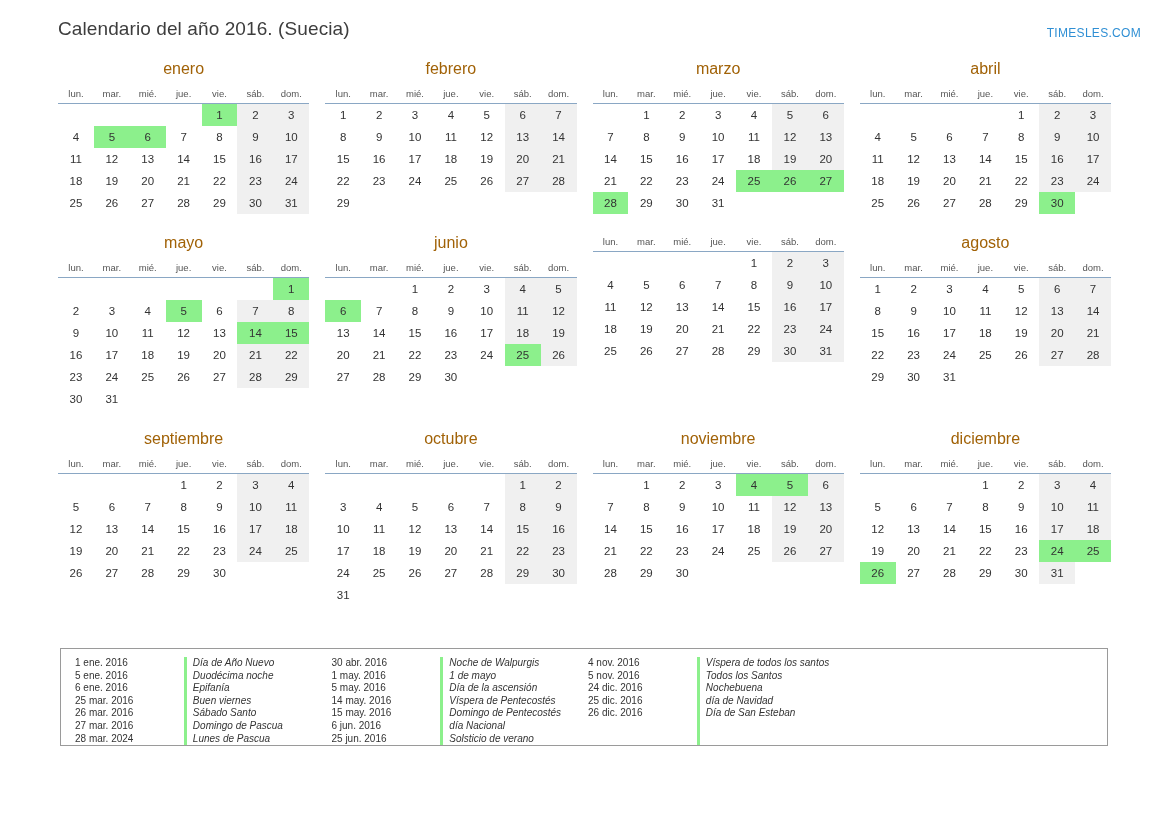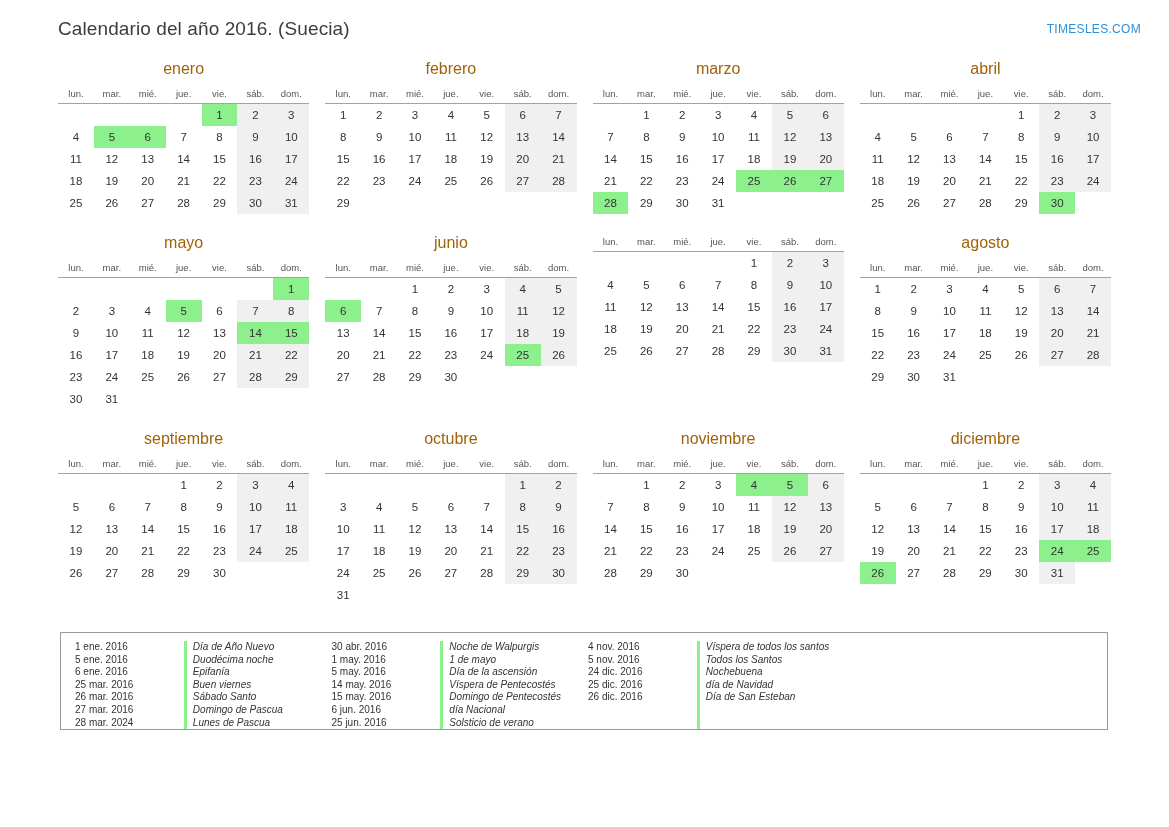--- a/index.html
+++ b/index.html
@@ -15,21 +15,21 @@
     overflow: hidden;
   }
   .page {
     position: relative;
     width: 1169px;
     height: 827px;
     box-sizing: border-box;
   }
   .header {
     display: flex;
-    align-items: center;
+    align-items: flex-end;
     justify-content: space-between;
     padding: 18px 28px 0 58px;
   }
   .title {
     font-size: 19px;
     color: #3d3d3d;
     font-weight: normal;
     letter-spacing: 0.1px;
   }
   .brand {
@@ -79,21 +79,21 @@
   }
   td.hl {
     background: #8cf08c;
   }
   td.empty {
     background: transparent;
   }
   .legend {
     position: absolute;
     left: 60px;
-    top: 632px;
+    top: 648px;
     width: 1048px;
     height: 98px;
     border: 1px solid #9a9a9a;
     box-sizing: border-box;
     display: flex;
     padding: 8px 10px 0 10px;
   }
   .legend-col {
     display: flex;
     width: 25%;

